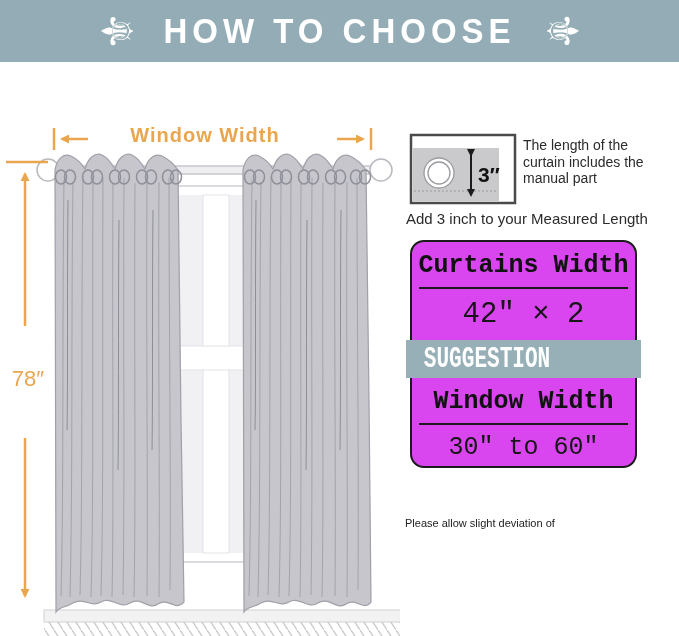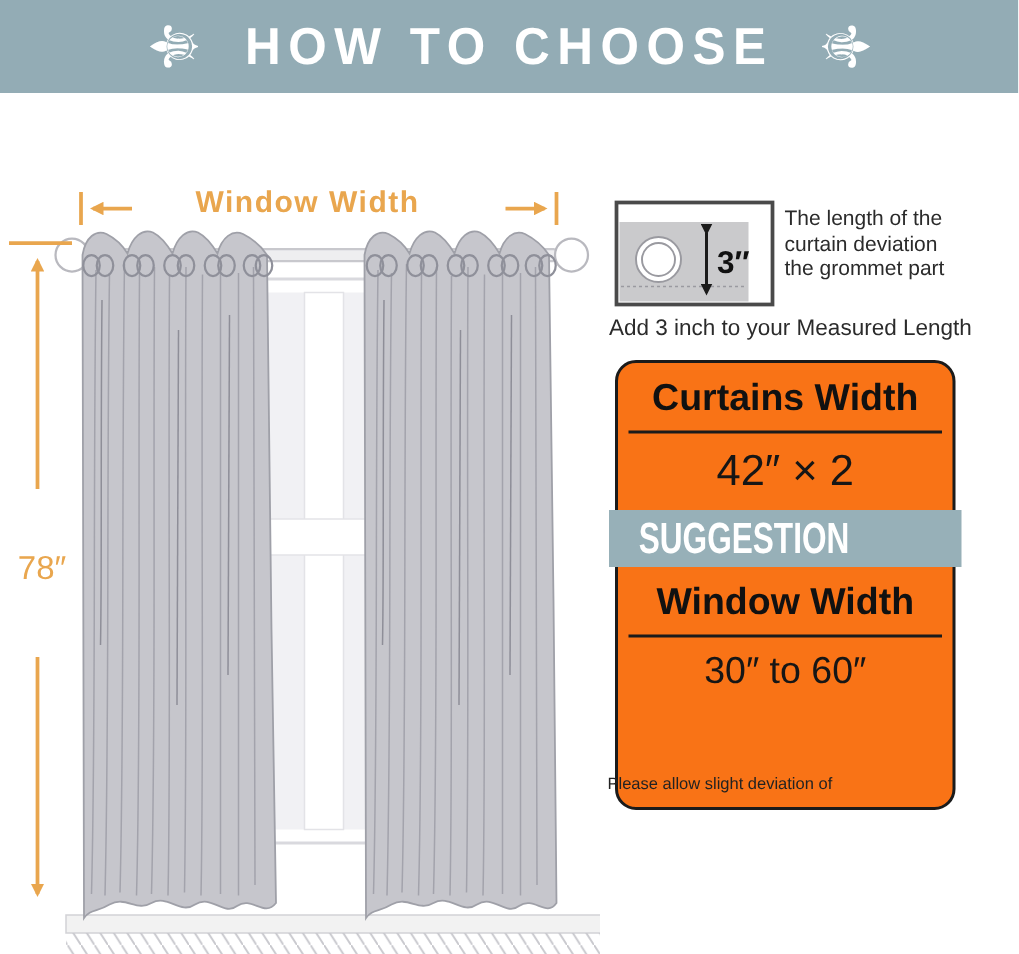--- a/index.html
+++ b/index.html
@@ -37,23 +37,23 @@
   .grommet-desc{
     position:absolute;left:523px;top:137px;width:122px;
     font-size:14px;line-height:16.5px;color:#2b2b2b;
   }
   .add-note{
     position:absolute;left:406px;top:210px;width:270px;
     font-size:15px;color:#2b2b2b;
   }
   
   .size-table{
-    position:absolute;left:410px;top:240px;width:227px;height:300px;
+    position:absolute;left:410px;top:240px;width:227px;height:228px;
     border:2.5px solid #1b1b1b;border-radius:14px;box-sizing:border-box;
-    text-align:center;overflow:visible;background:#f97316;
+    text-align:center;overflow:visible;background:#d946ef;font-family:Liberation Mono, monospace;
   }
   .size-table .hdr{font-size:25px;font-weight:700;color:#111111;}
   .hdr.top{margin-top:9px;}
   .size-table .rule{border-top:2px solid #1b1b1b;margin:7px 7px 0 7px;}
   .size-table .val-big{font-size:29px;font-weight:400;margin-top:9px;color:#161616;text-align:center;}
   .size-table .val-sub{font-size:17px;margin-top:-3px;color:#161616;}
   .suggestion-band{
     height:38px;background:#97b0b8;margin:9px -6px 0 -6px;
     display:flex;align-items:center;justify-content:flex-start;
   }
@@ -216,21 +216,21 @@
     <rect x="4" y="15" width="86" height="53" fill="#cacacc"></rect>
     <line x1="5" y1="58" x2="89" y2="58" stroke="#9a9aa0" stroke-width="1" stroke-dasharray="2,2"></line>
     <g>
       <circle cx="30" cy="40" r="15" fill="#ffffff" stroke="#9a9aa0" stroke-width="1.3"></circle>
       <circle cx="30" cy="40" r="11" fill="#ffffff" stroke="#9a9aa0" stroke-width="1.3"></circle>
     </g>
     <line x1="62" y1="22" x2="62" y2="62" stroke="#1b1b1b" stroke-width="2" marker-start="url(#ahk)" marker-end="url(#ahk)"></line>
     <text x="69" y="49" font-family="Liberation Sans, sans-serif" font-size="21" font-weight="700" fill="#111111">3″</text>
   </svg>
 
-  <div class="grommet-desc">The length of the curtain deviation the grommet part</div>
+  <div class="grommet-desc">The length of the curtain includes the manual part</div>
 
   <div class="add-note">Add 3 inch to your Measured Length</div>
 
   <div class="size-table">
     <div class="hdr top">Curtains Width</div>
     <div class="rule"></div>
     <div class="val-big">42″ × 2</div>
     <div class="suggestion-band">
       <span>SUGGESTION</span>
     </div>

